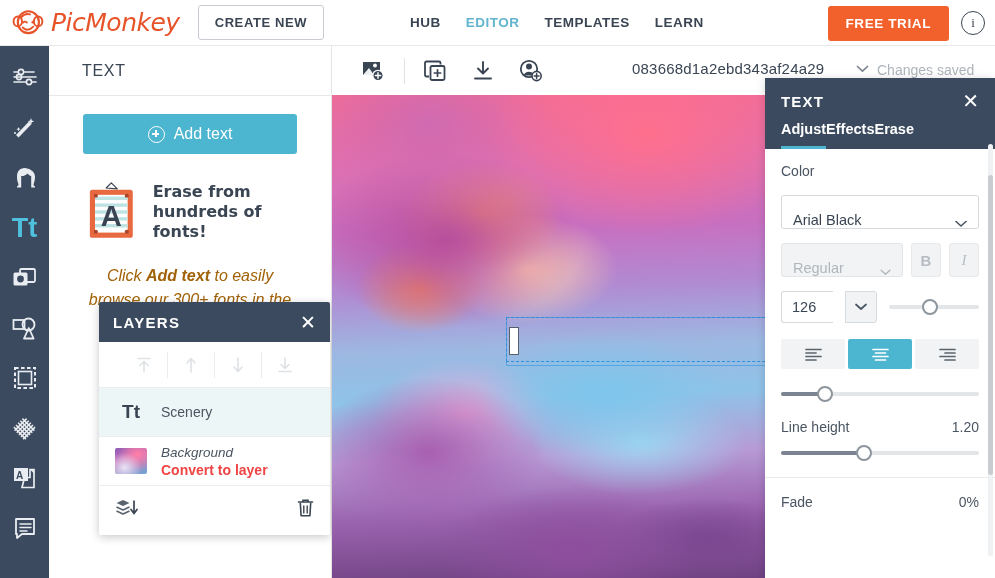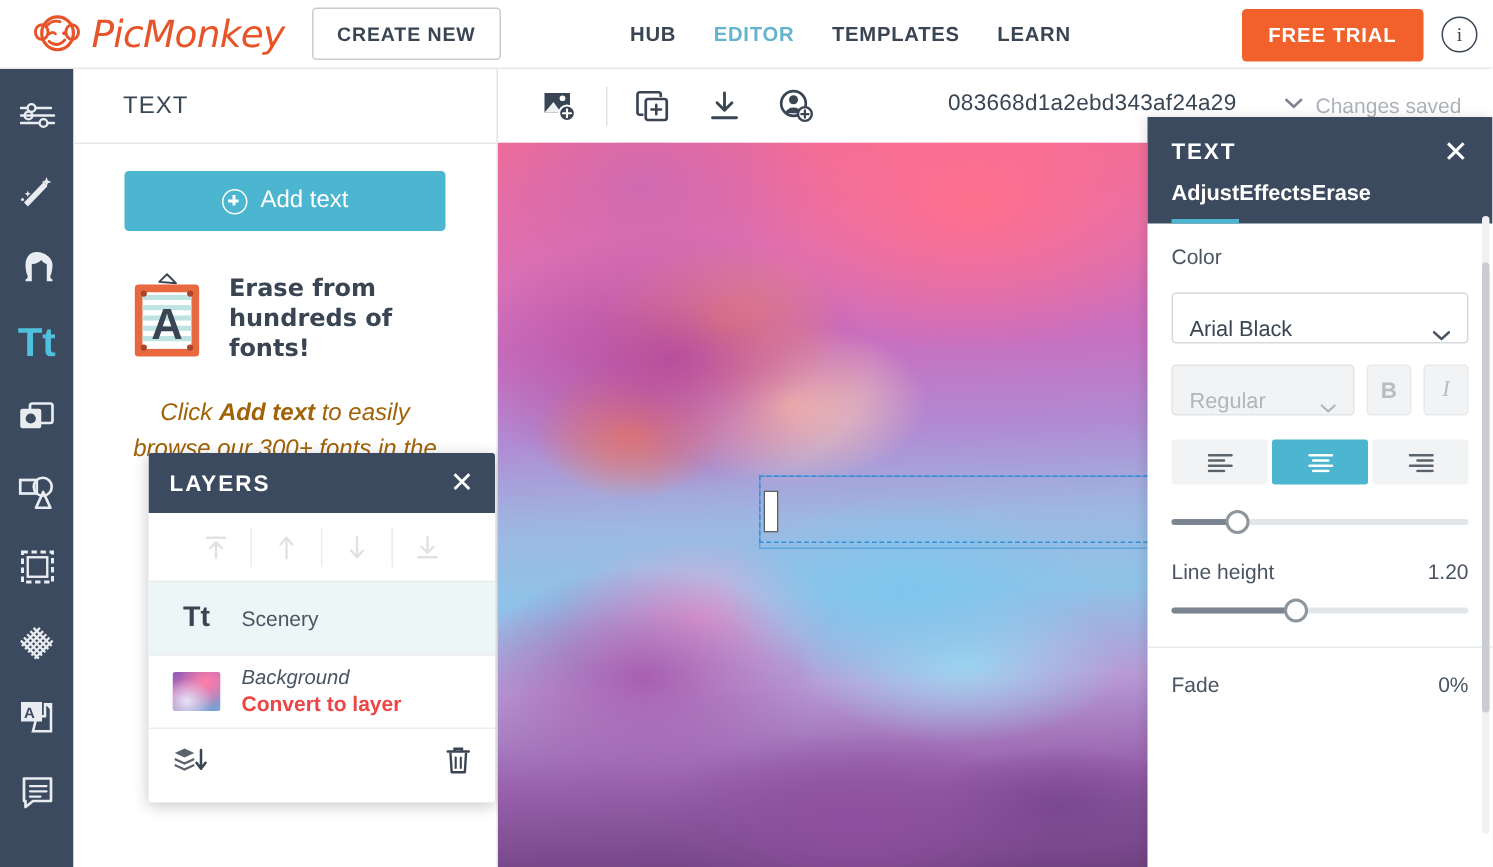--- a/index.html
+++ b/index.html
@@ -10,21 +10,21 @@
     background: #ffffff;
   }
   #app { position: relative; width: 995px; height: 578px; }
 
   
   .topbar {
     position: absolute; left: 0; top: 0; width: 995px; height: 46px;
     background: #ffffff; display: flex; align-items: center;
     border-bottom: 1px solid #e8e8e8;
   }
-  .logo-wrap { display: flex; align-items: center; padding-left: 22px; }
+  .logo-wrap { display: flex; align-items: center; padding-left: 12px; }
   .logo-mark { width: 36px; height: 26px; }
   .logo-text {
     font-family: "DejaVu Sans", sans-serif;
     font-size: 25px; color: #e8542a; font-weight: 400;
     letter-spacing: -0.5px; margin-left: 3px;
     font-style: italic;
   }
   .create-new {
     margin-left: 18px; border: 1px solid #c8ccd2; border-radius: 3px;
     padding: 9px 16px; font-size: 13px; font-weight: bold; color: #3a4553;
@@ -617,20 +617,32 @@
           </svg>
         </div>
         <div class="bi-btn">
             <b>B</b>
           </div>
         <div class="bi-btn ital">
             <span>I</span>
           </div>
       </div>
 
+      <div class="size-row">
+        <div class="size-input">126</div>
+        <div class="size-drop">
+          <svg width="12" height="8" viewBox="0 0 12 8">
+            <path d="M1 1.5L6 6 11 1.5" stroke="#4a5562" stroke-width="1.7" fill="none" stroke-linecap="round" stroke-linejoin="round"></path>
+          </svg>
+        </div>
+        <div class="slider">
+          <span class="track"></span>
+          <span class="knob" style="left:46%"></span>
+        </div>
+      </div>
 
       <div class="align-row">
         <div class="align-btn">
           <svg width="17" height="13" viewBox="0 0 17 13">
             <g stroke="#5b646d" stroke-width="1.7" stroke-linecap="round">
               <path d="M1 1.5h15M1 5h10M1 8.5h15M1 12h10"></path>
             </g>
           </svg>
         </div>
         <div class="align-btn active">

